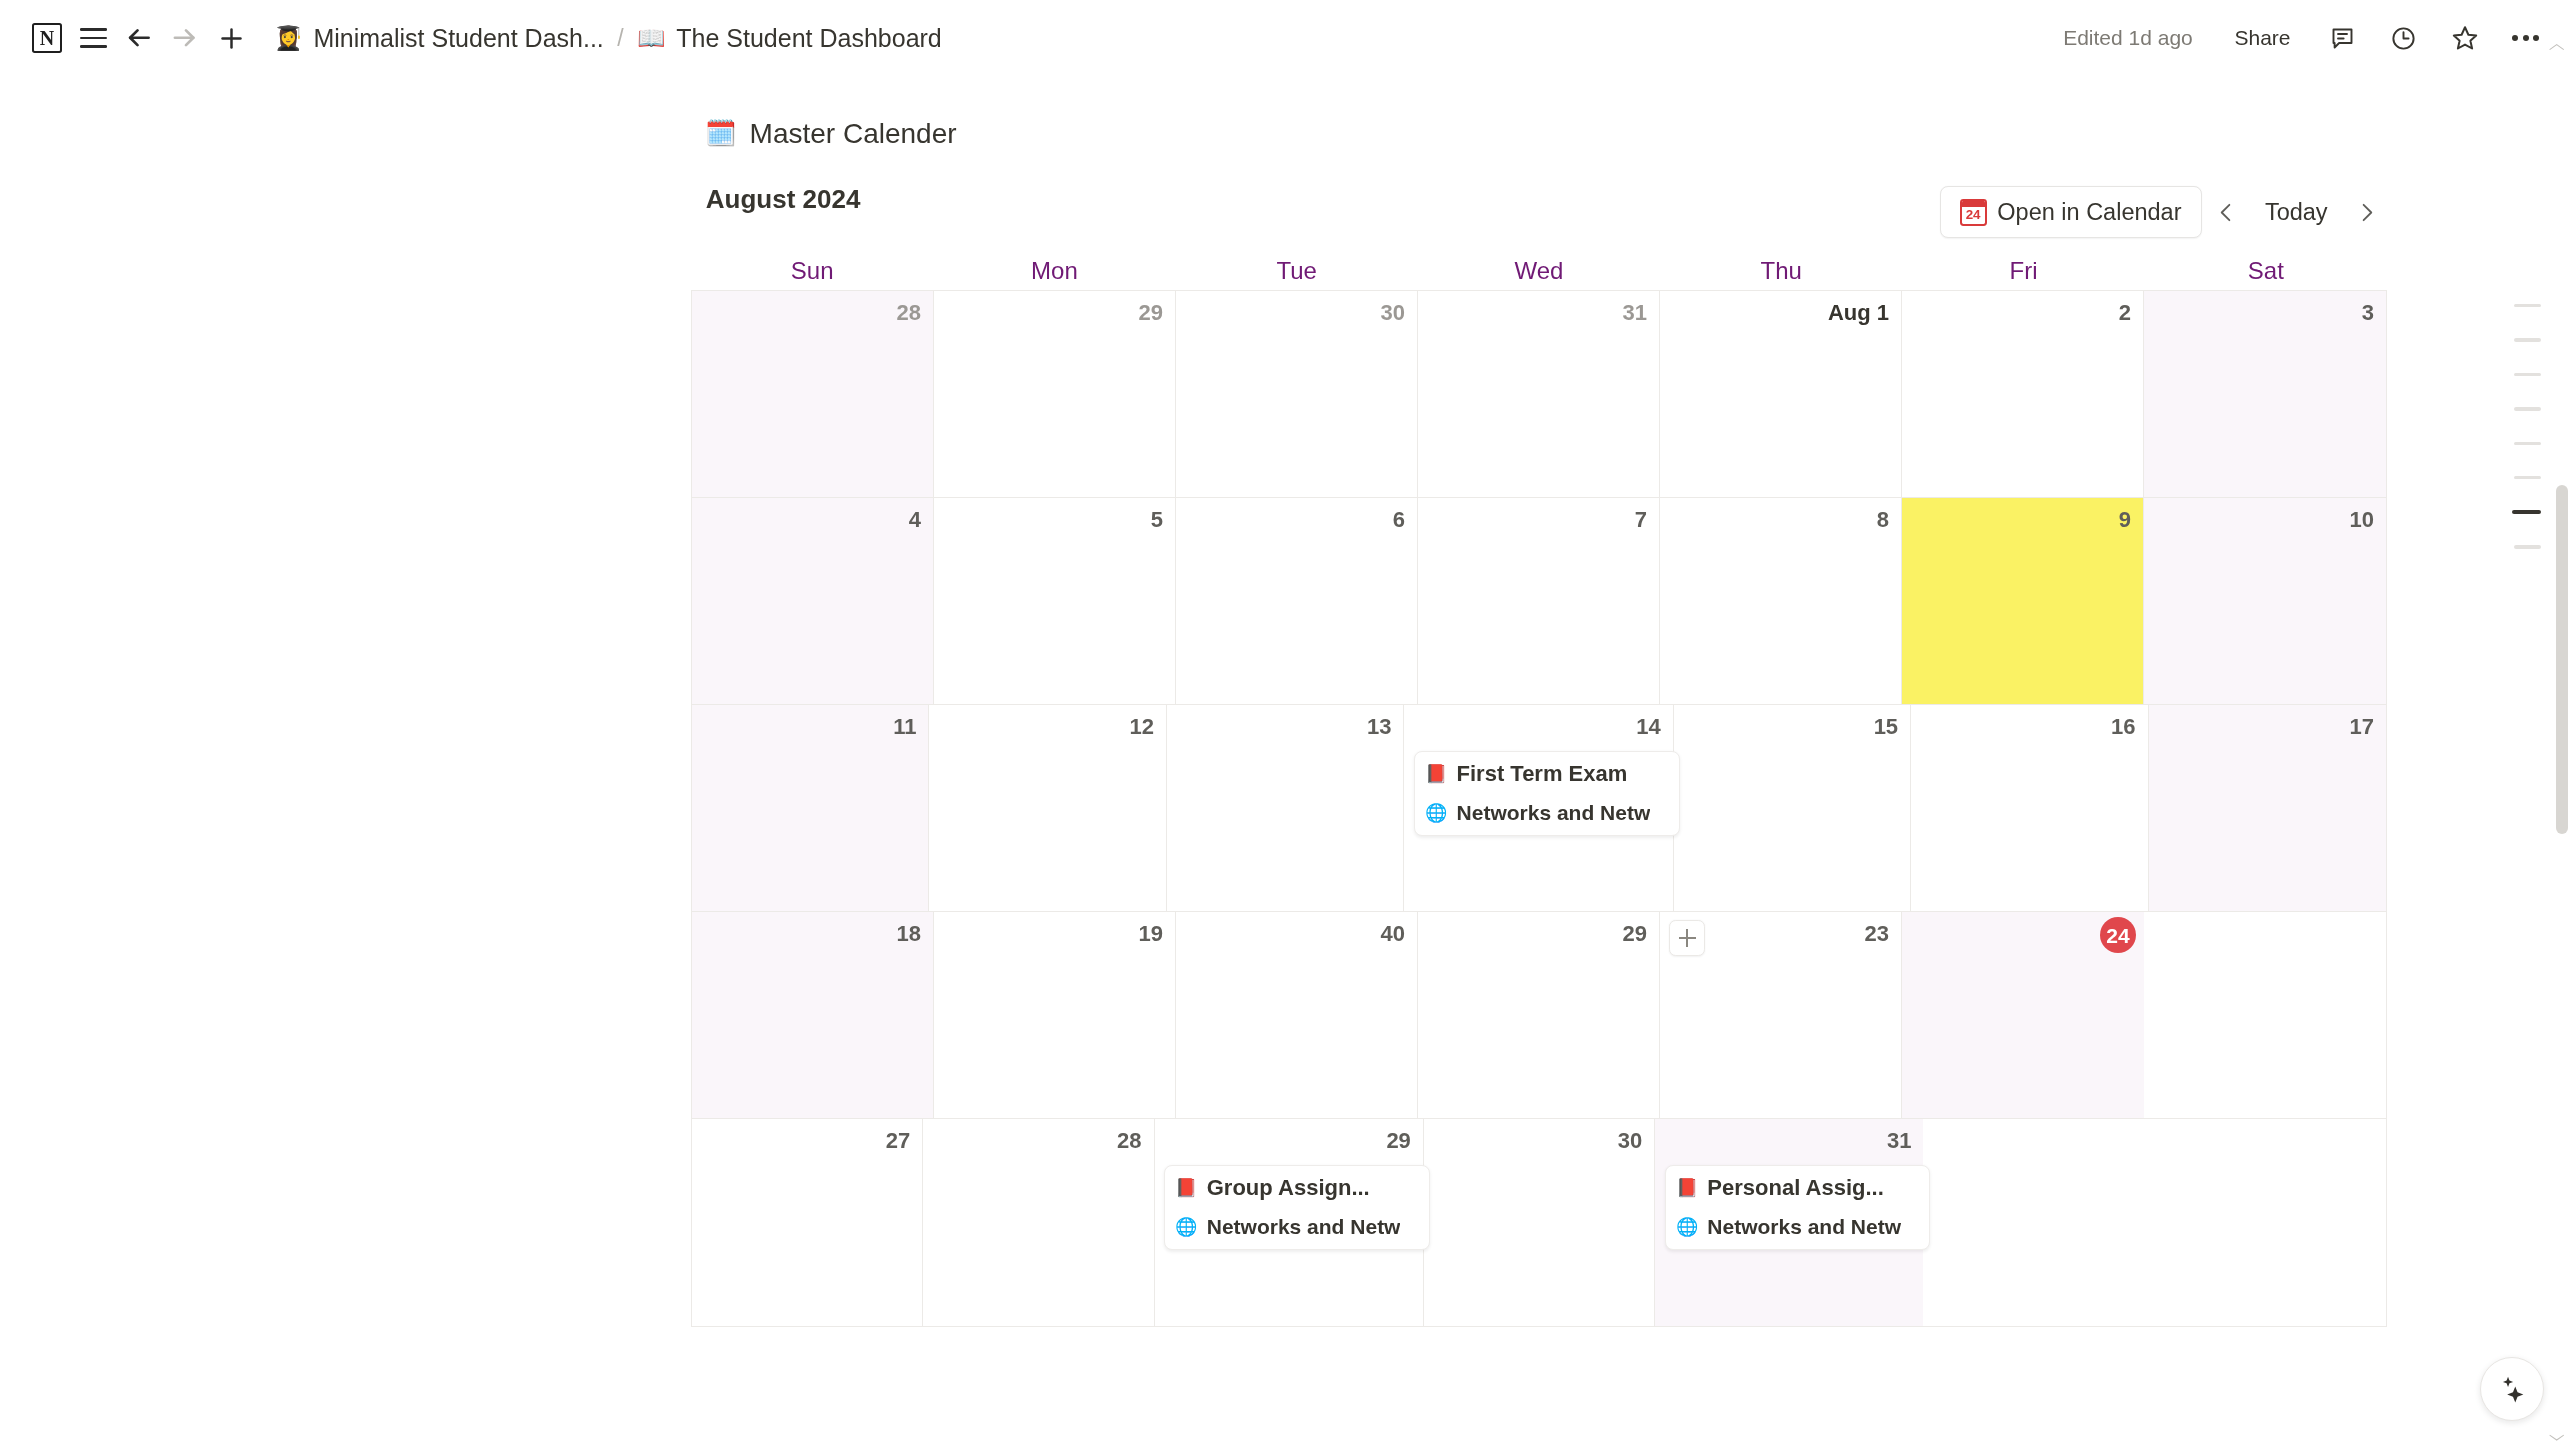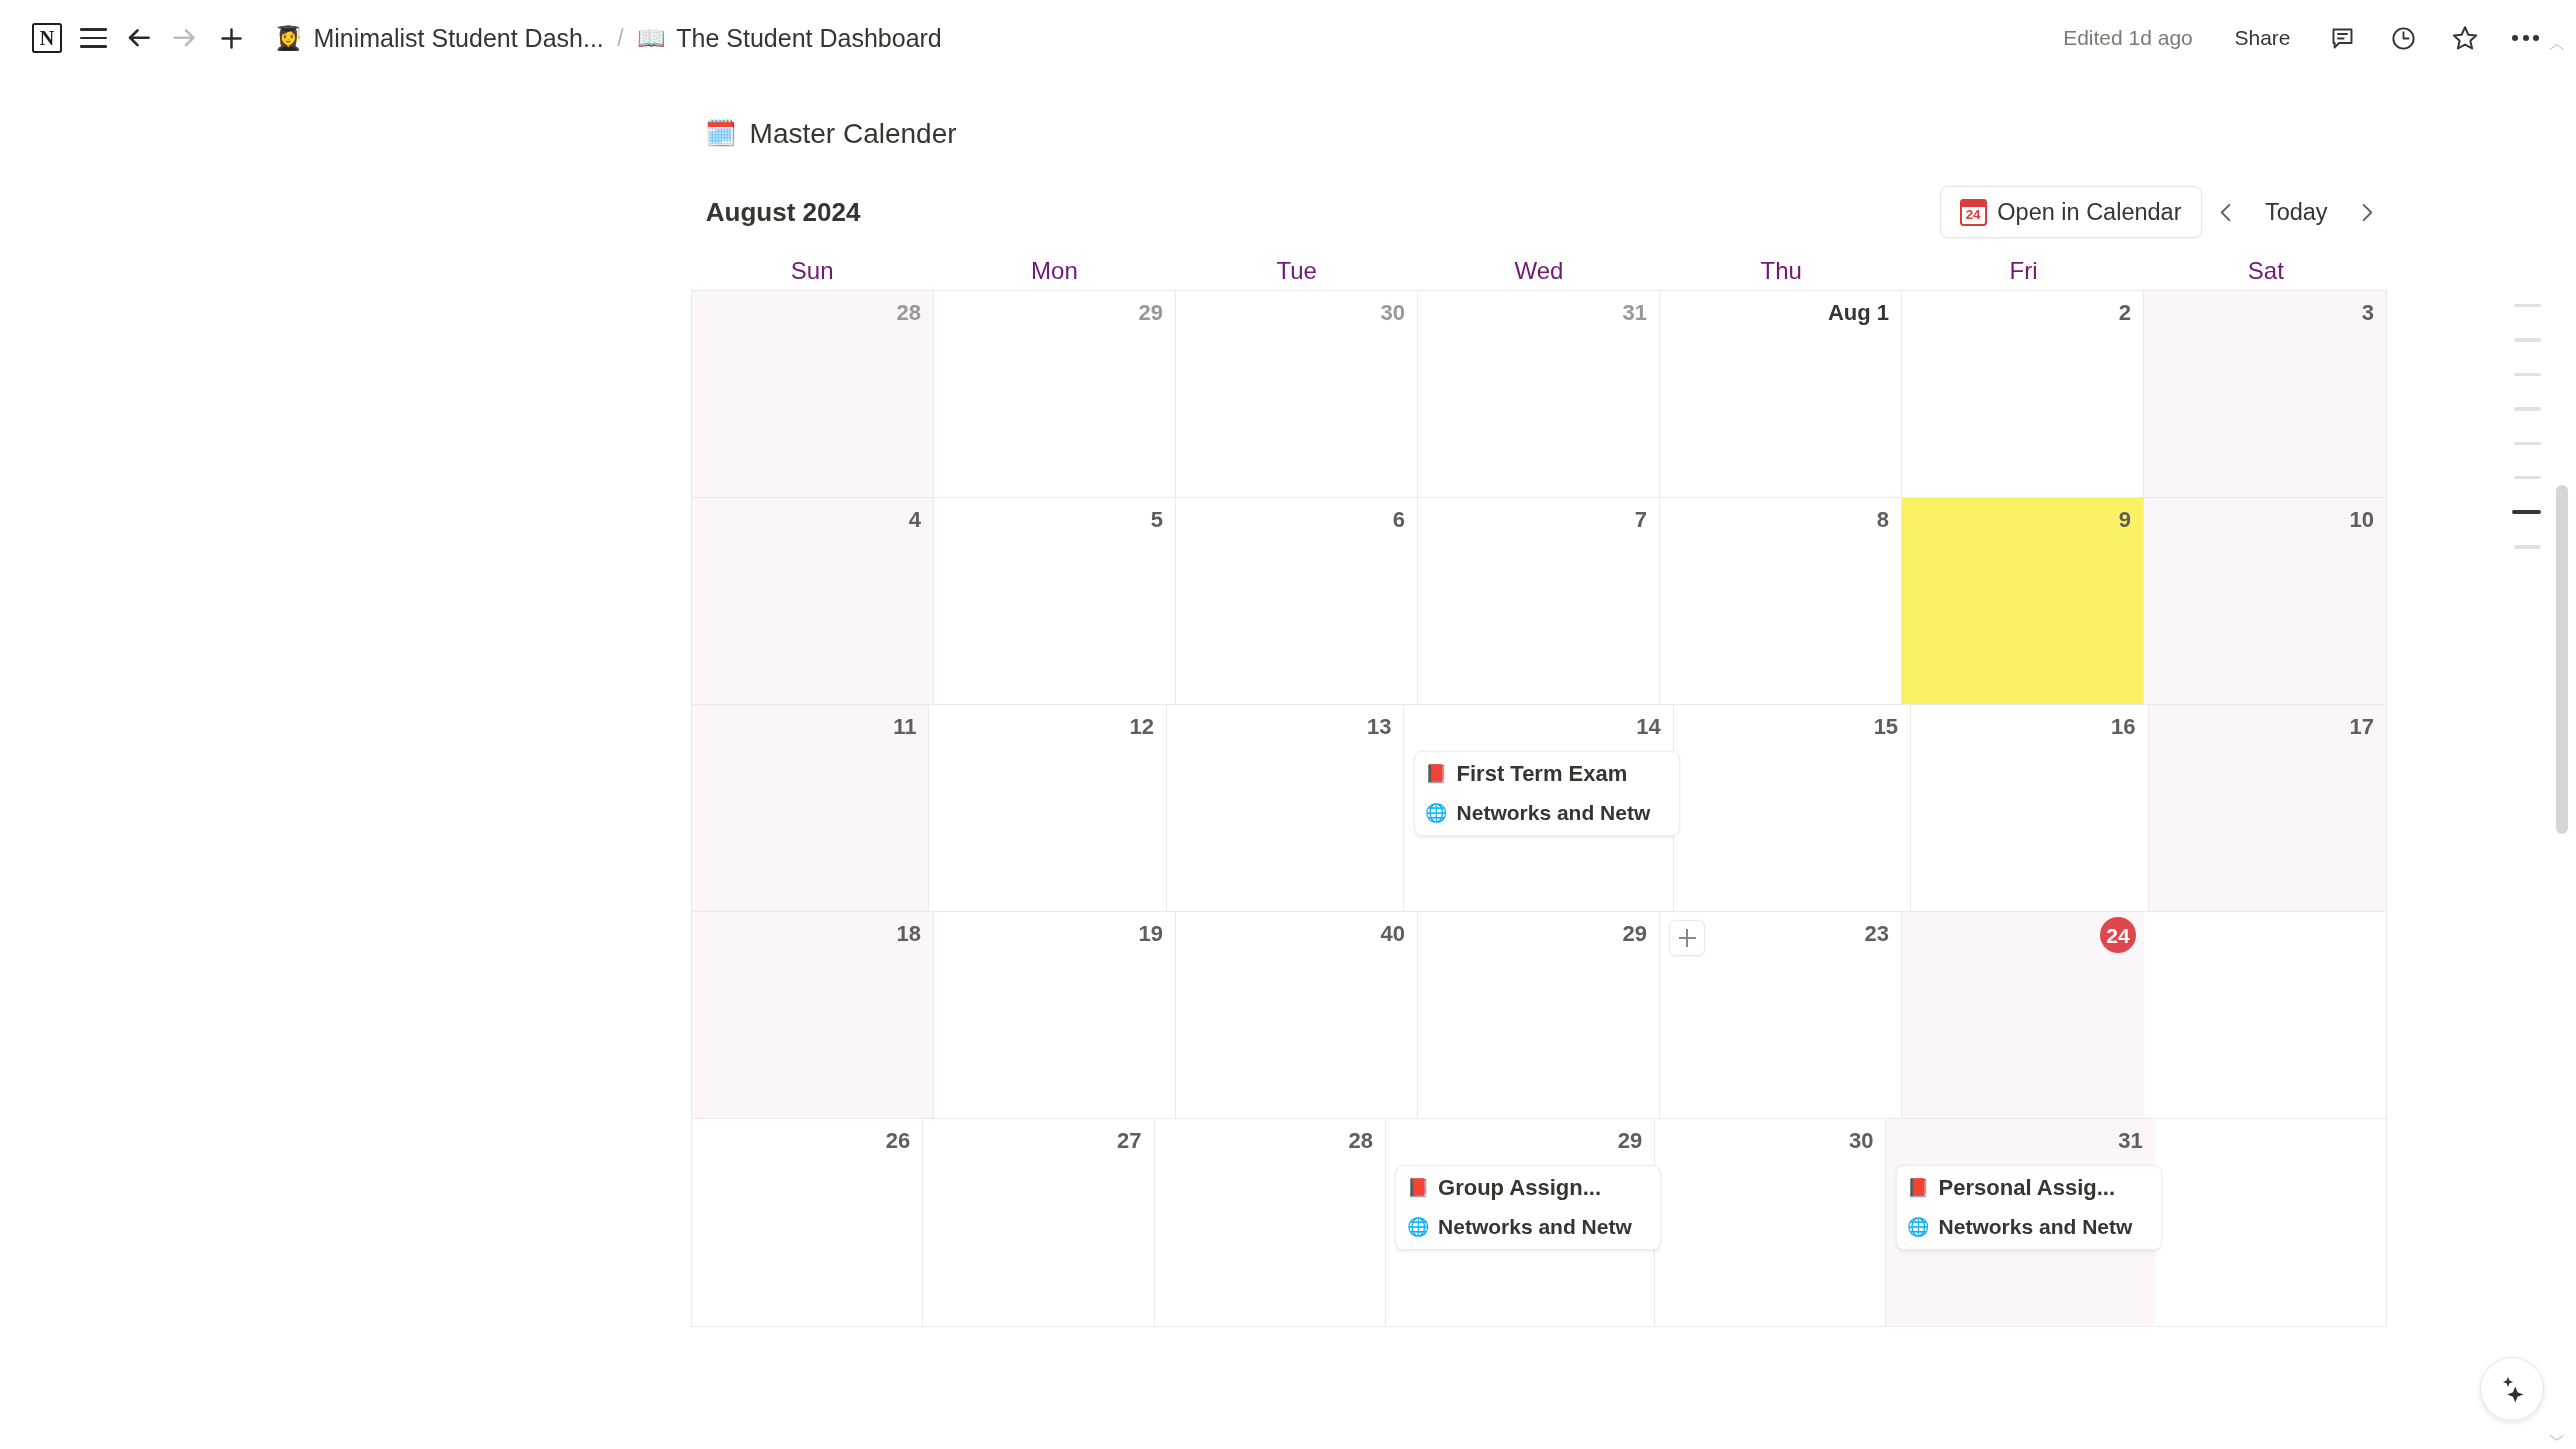--- a/index.html
+++ b/index.html
@@ -133,21 +133,20 @@
     gap: 12px;
     font-size: 28px;
     color: #37352f;
     margin-bottom: 34px;
     padding-left: 14.8px;
   }
   .block-title-emoji { font-size: 25.5px; line-height:1; }
 
   .cal-toolbar {
     display: flex;
-    align-items: center;
     height: 56px;
     padding-left: 14.8px;
     margin-bottom: 12px;
     gap: 27px;
   }
   .cal-month {
     font-size: 26px;
     font-weight: 600;
     color: #37352f;
   }
@@ -642,23 +641,20 @@
             <div class="daynum">23</div>
           </div>
           <div class="cal-cell weekend">
             <div class="daynum has-badge">
               <span class="badge-today">24</span>
             </div>
           </div>
         </div>
         <div class="cal-row">
           <div class="cal-cell">
-            <div class="daynum">26</div>
-          </div>
-          <div class="cal-cell">
             <div class="daynum">27</div>
           </div>
           <div class="cal-cell">
             <div class="daynum">28</div>
           </div>
           <div class="cal-cell">
             <div class="daynum">29</div>
             <div class="event-card">
               <div class="ev-line">
                 <span class="ev-icon">📕</span>

